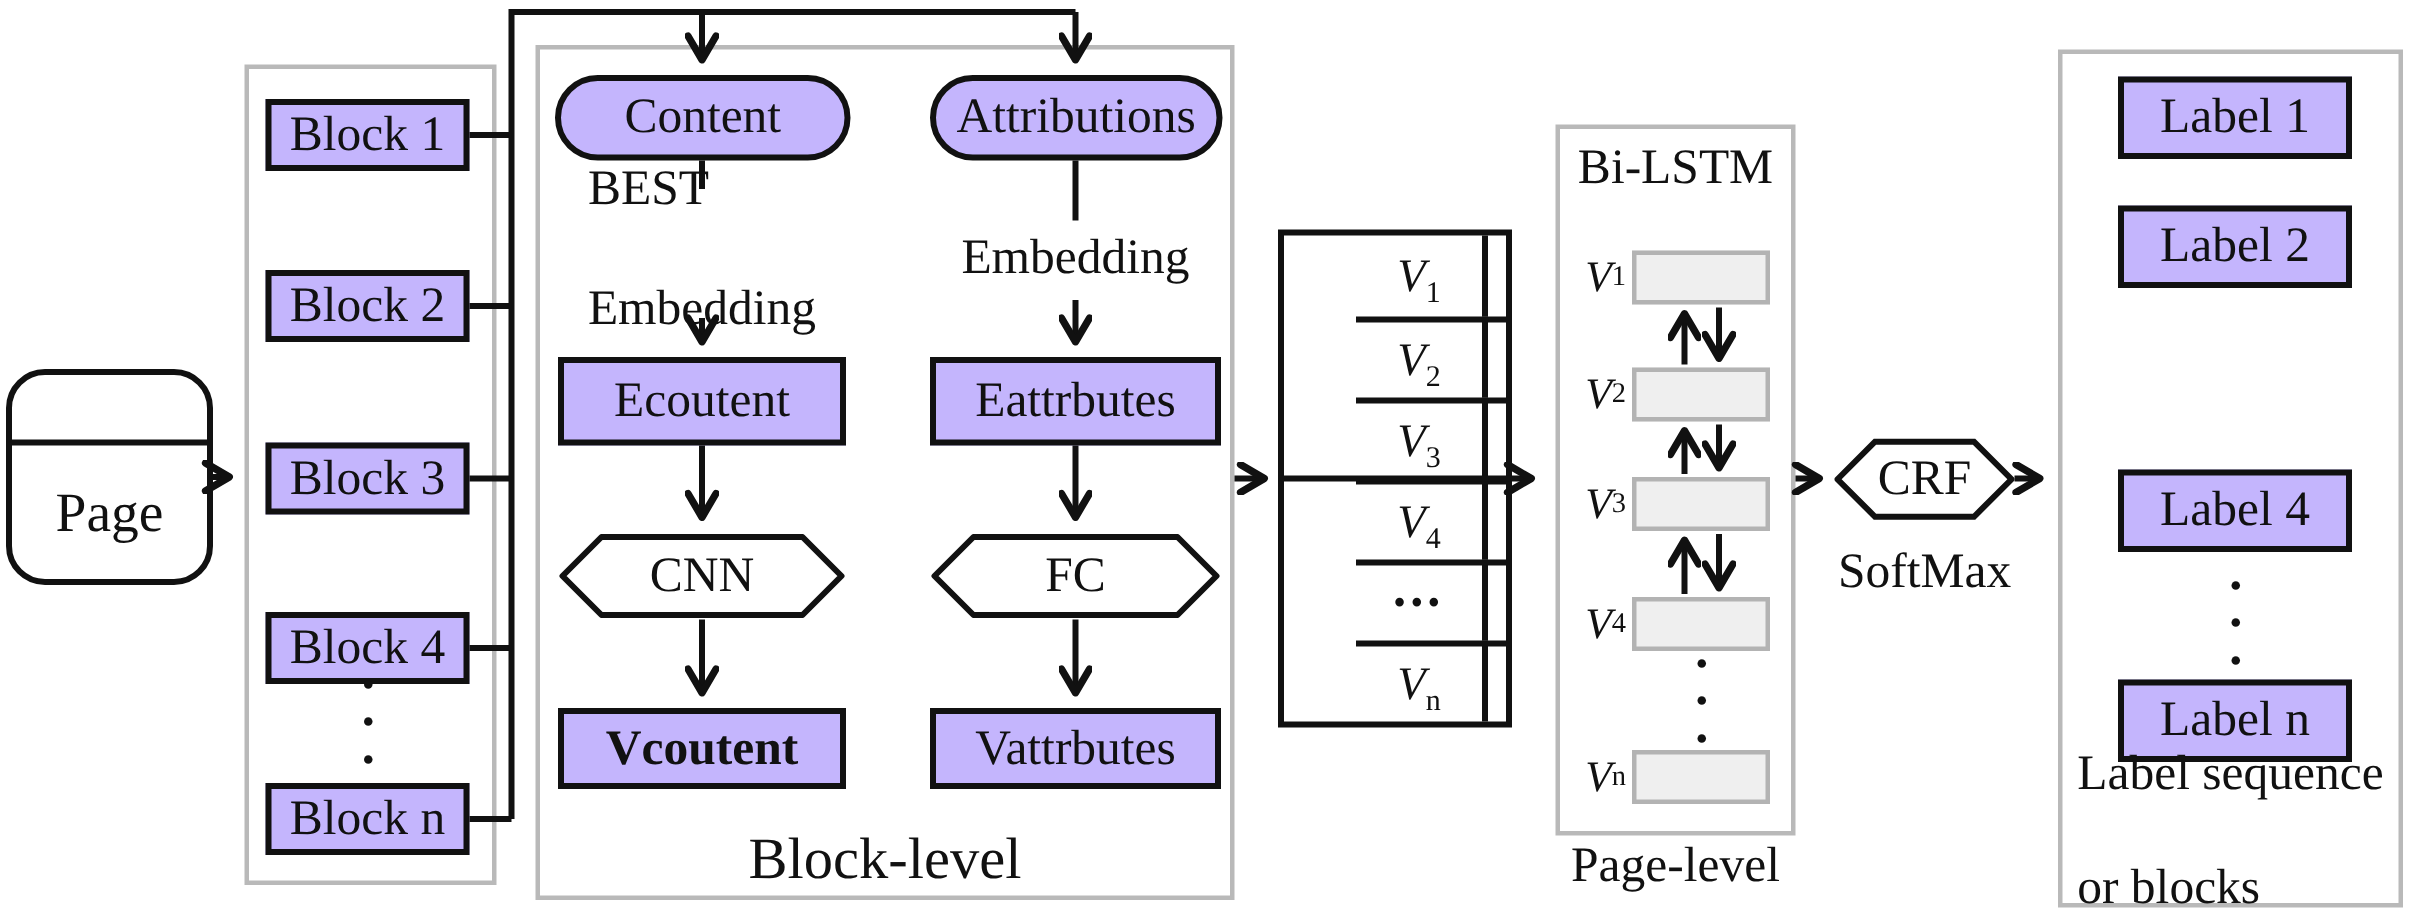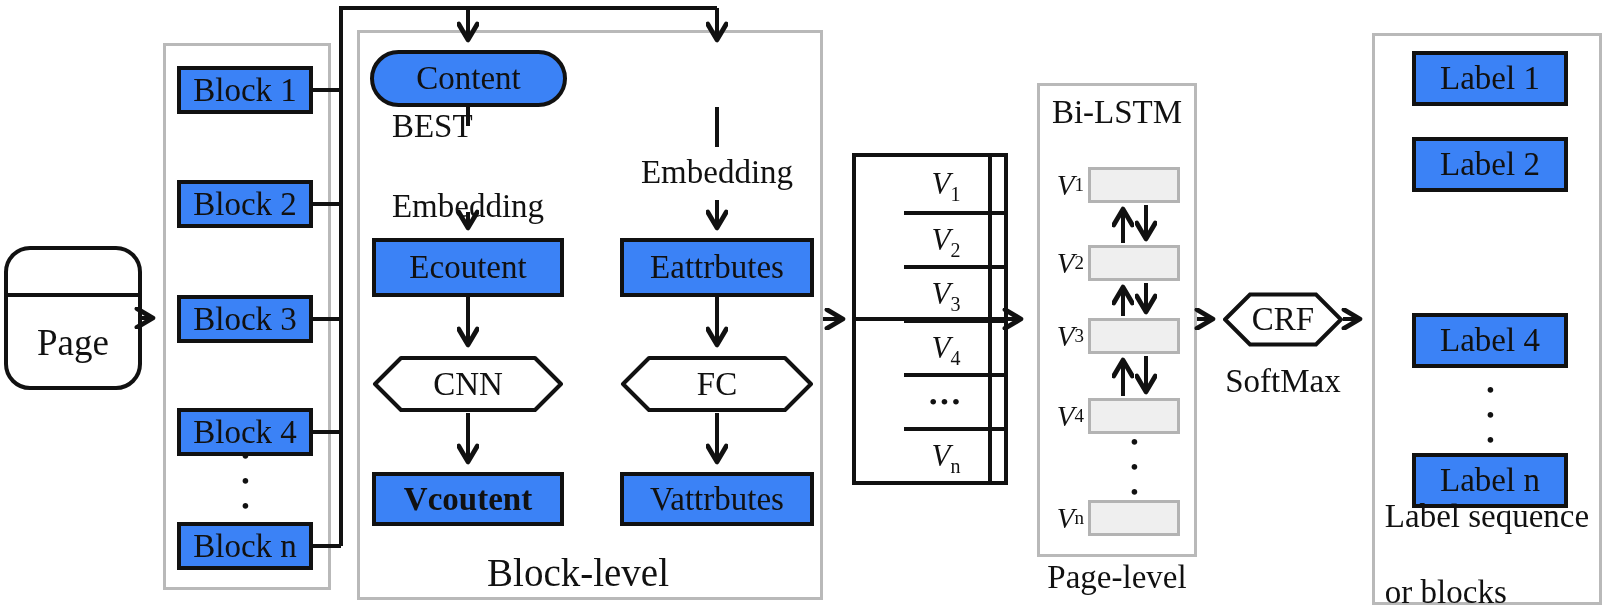--- a/index.html
+++ b/index.html
@@ -5,21 +5,21 @@
   html,body{margin:0;padding:0;background:#fff;}
   #stage{
     position:relative;width:1610px;height:612px;background:#ffffff;overflow:hidden;
     font-family:"Liberation Serif","DejaVu Serif",serif;color:#111;
   }
   .abs{position:absolute;box-sizing:border-box;}
   
   .gcontainer{border:3px solid #b9b9b9;background:transparent;}
   
   .nbox{
-    border:4px solid #111;background:#3b82f6;display:flex;align-items:center;justify-content:center;
+    border:4px solid #111;background:#c4b5fd;display:flex;align-items:center;justify-content:center;
     font-size:33px;white-space:nowrap;
   }
   .stadium{border-radius:30px;}
   .caption{display:flex;align-items:center;justify-content:center;text-align:center;
     font-size:33px;white-space:nowrap;}
   .big{font-size:39px;}
   
   .pagenode{border:4px solid #111;border-radius:26px;background:#fff;}
   .pagenode .divider{position:absolute;left:0;right:0;top:43px;height:4px;background:#111;}
   .pagenode .lbl{position:absolute;left:0;right:0;top:48px;bottom:0;display:flex;align-items:center;justify-content:center;font-size:37px;}
@@ -61,20 +61,21 @@
   </div>
 
   <div class="abs nbox" style="left:177px;top:66px;width:136px;height:48px;">Block 1</div>
   <div class="abs nbox" style="left:177px;top:180px;width:136px;height:48px;">Block 2</div>
   <div class="abs nbox" style="left:177px;top:295px;width:136px;height:48px;">Block 3</div>
   <div class="abs nbox" style="left:177px;top:408px;width:136px;height:48px;">Block 4</div>
   <div class="abs nbox" style="left:177px;top:522px;width:136px;height:48px;">Block n</div>
   <div class="abs vdots" style="left:233px;top:456px;width:24px;height:50px;">•••</div>
 
   <div class="abs nbox stadium" style="left:370px;top:50px;width:197px;height:57px;">Content</div>
+  <div class="abs nbox stadium" style="left:620px;top:50px;width:195px;height:57px;">Attributions</div>
 
   <div class="abs caption" style="left:368px;top:124px;width:200px;height:84px;">
     <span class="twolines"><span>BEST</span><br>
     <span>Embedding</span></span>
   </div>
   <div class="abs caption" style="left:617px;top:150px;width:200px;height:44px;">Embedding</div>
 
   <div class="abs nbox" style="left:372px;top:238px;width:192px;height:59px;">Ecoutent</div>
   <div class="abs nbox" style="left:620px;top:238px;width:194px;height:59px;">Eattrbutes</div>
 
@@ -87,21 +88,21 @@
   <div class="abs hexwrap" style="left:620px;top:355px;width:194px;height:58px;">
     <svg width="194" height="58" viewBox="0 0 194 58">
       <polygon points="3,29 29,3 165,3 191,29 165,55 29,55" fill="#fff" stroke="#111" stroke-width="4" stroke-linejoin="round"></polygon>
     </svg>
     <span class="hextext">FC</span>
   </div>
 
   <div class="abs nbox" style="left:372px;top:472px;width:192px;height:54px;font-weight:bold;">Vcoutent</div>
   <div class="abs nbox" style="left:620px;top:472px;width:194px;height:54px;">Vattrbutes</div>
 
-  <div class="abs caption big" style="left:428px;top:549px;width:300px;height:46px;font-family:Liberation Serif, serif;">Block-level</div>
+  <div class="abs caption big" style="left:440px;top:549px;width:300px;height:46px;font-family:Liberation Serif, serif;">Block-level</div>
 
   <div class="abs vtable" style="left:852px;top:153px;width:156px;height:332px;grid-template-rows:repeat(6,1fr);padding-left:48px;">
     <div class="vt-cell">
         <span class="vlab"><span>V</span><sub>1</sub></span>
       </div>
     <div class="vt-cell"></div>
     <div class="vt-cell">
         <span class="vlab"><span>V</span><sub>2</sub></span>
       </div>
     <div class="vt-cell"></div>

